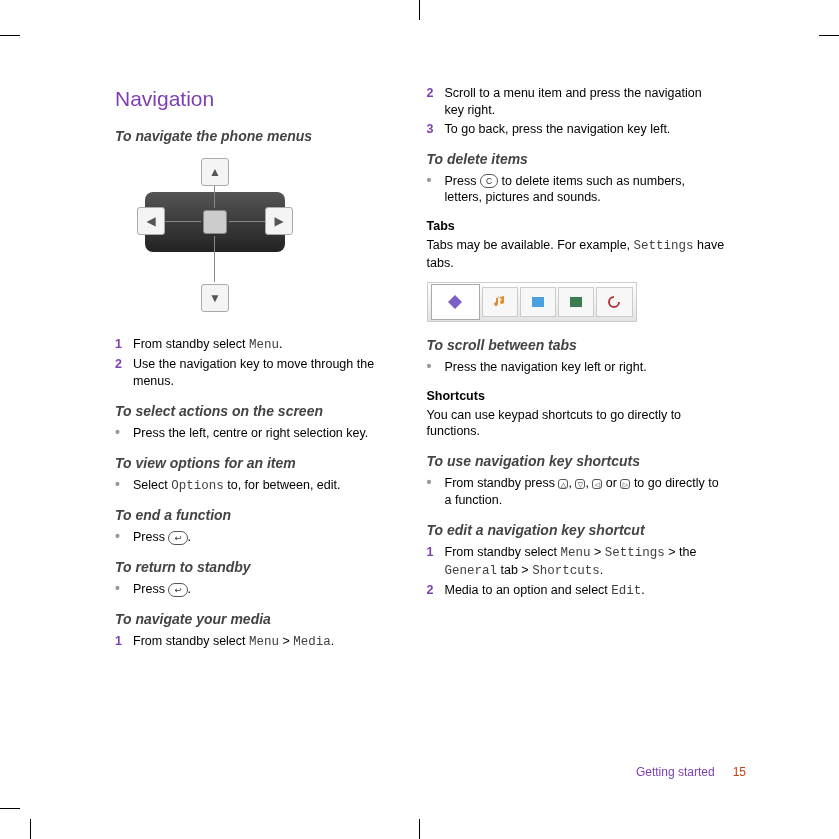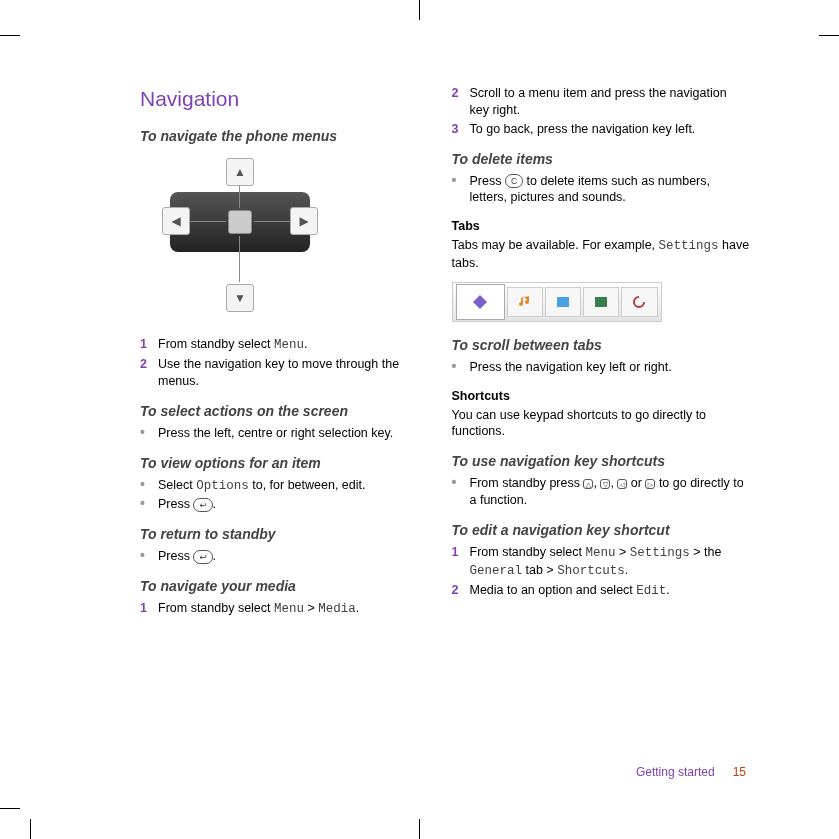--- a/index.html
+++ b/index.html
@@ -16,21 +16,21 @@
   .crop-mark { position: absolute; background: #000; }
   .cm-top-v  { left: 419px; top: 0; width: 1px; height: 20px; }
   .cm-left-h { left: 0; top: 35px; height: 1px; width: 20px; }
   .cm-right-h{ right: 0; top: 35px; height: 1px; width: 20px; }
   .cm-bot-v  { left: 419px; bottom: 0; width: 1px; height: 20px; }
   .cm-bl-v   { left: 30px; bottom:0; width:1px; height:20px; }
   .cm-bl-h   { left: 0; bottom:30px; height:1px; width:20px; }
   
   .content {
     position: absolute;
-    left: 140px;
+    left: 115px;
     top: 85px;
     width: 610px;
     height: 680px;
     display: flex;
     gap: 13px;
   }
   
   .col { flex: 1; font-size: 12.5px; line-height: 1.35; color: #000; }
   .col h1 { color: #7e3fb3; font-size: 21px; font-weight: normal; margin-bottom: 14px; }
   .subhead { font-style: italic; font-weight: bold; color: #444; margin-top: 12px; margin-bottom: 4px; font-size: 14px; }
@@ -150,20 +150,21 @@
       </div>
 
       <div class="subhead">To view options for an item</div>
       <div class="step">
         <span class="bul">•</span>
         <span class="txt">
           <span>Select </span><span class="ui">Options</span><span> to, for between, edit.</span>
         </span>
       </div>
 
+      <div class="subhead">To end a function</div>
       <div class="step">
         <span class="bul">•</span>
         <span class="txt">
           <span>Press </span><span class="keyicon">↩</span><span>.</span>
         </span>
       </div>
 
       <div class="subhead">To return to standby</div>
       <div class="step">
         <span class="bul">•</span>

